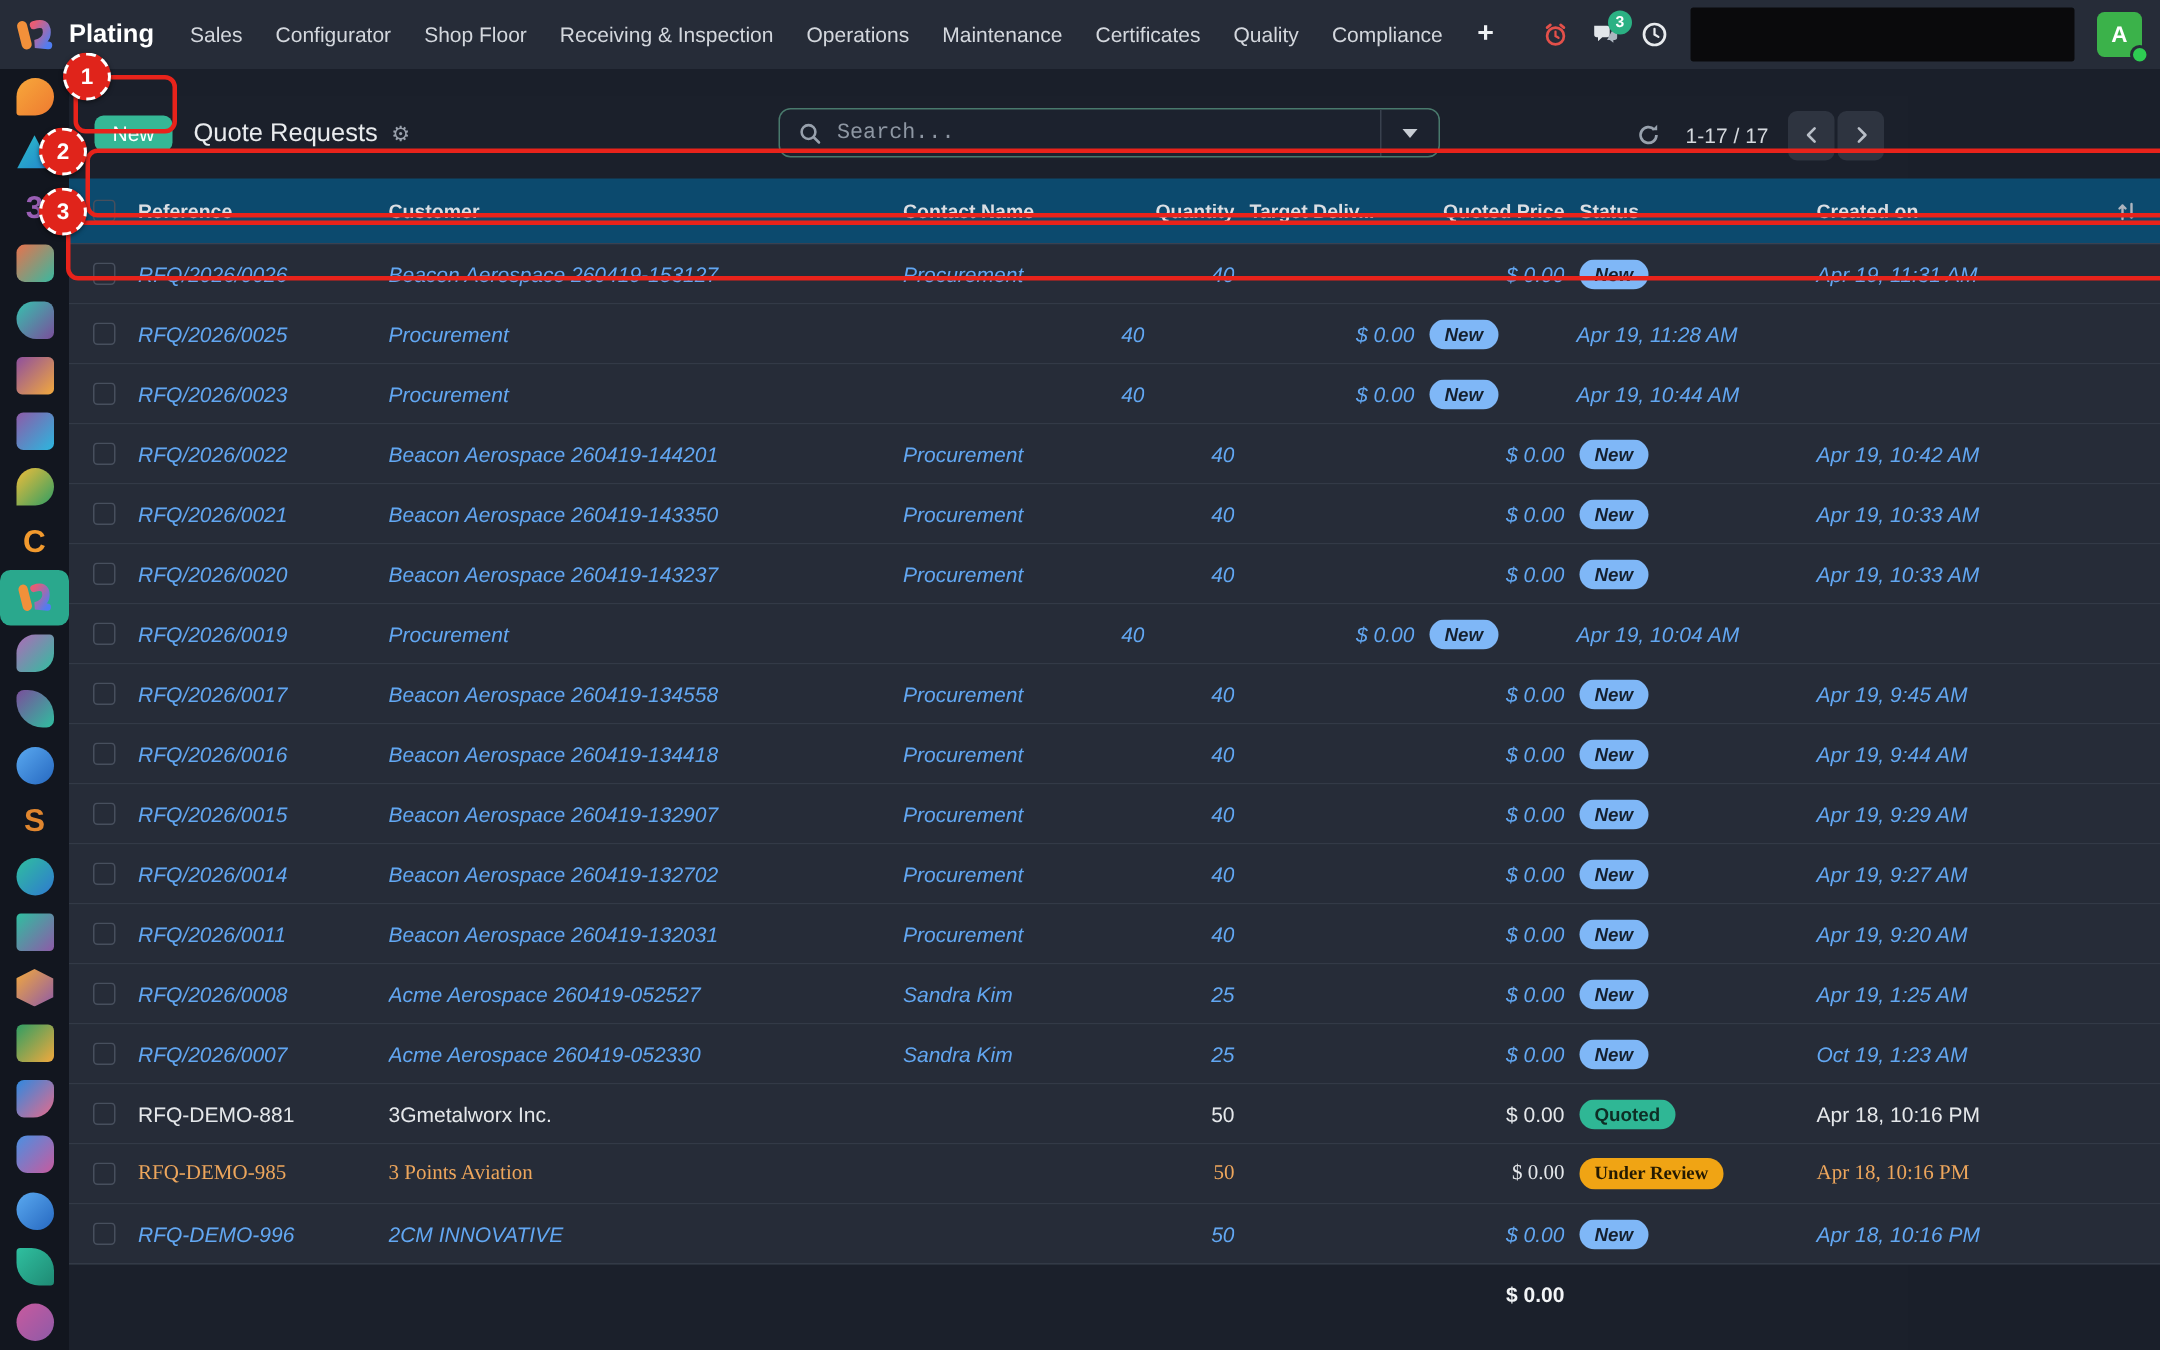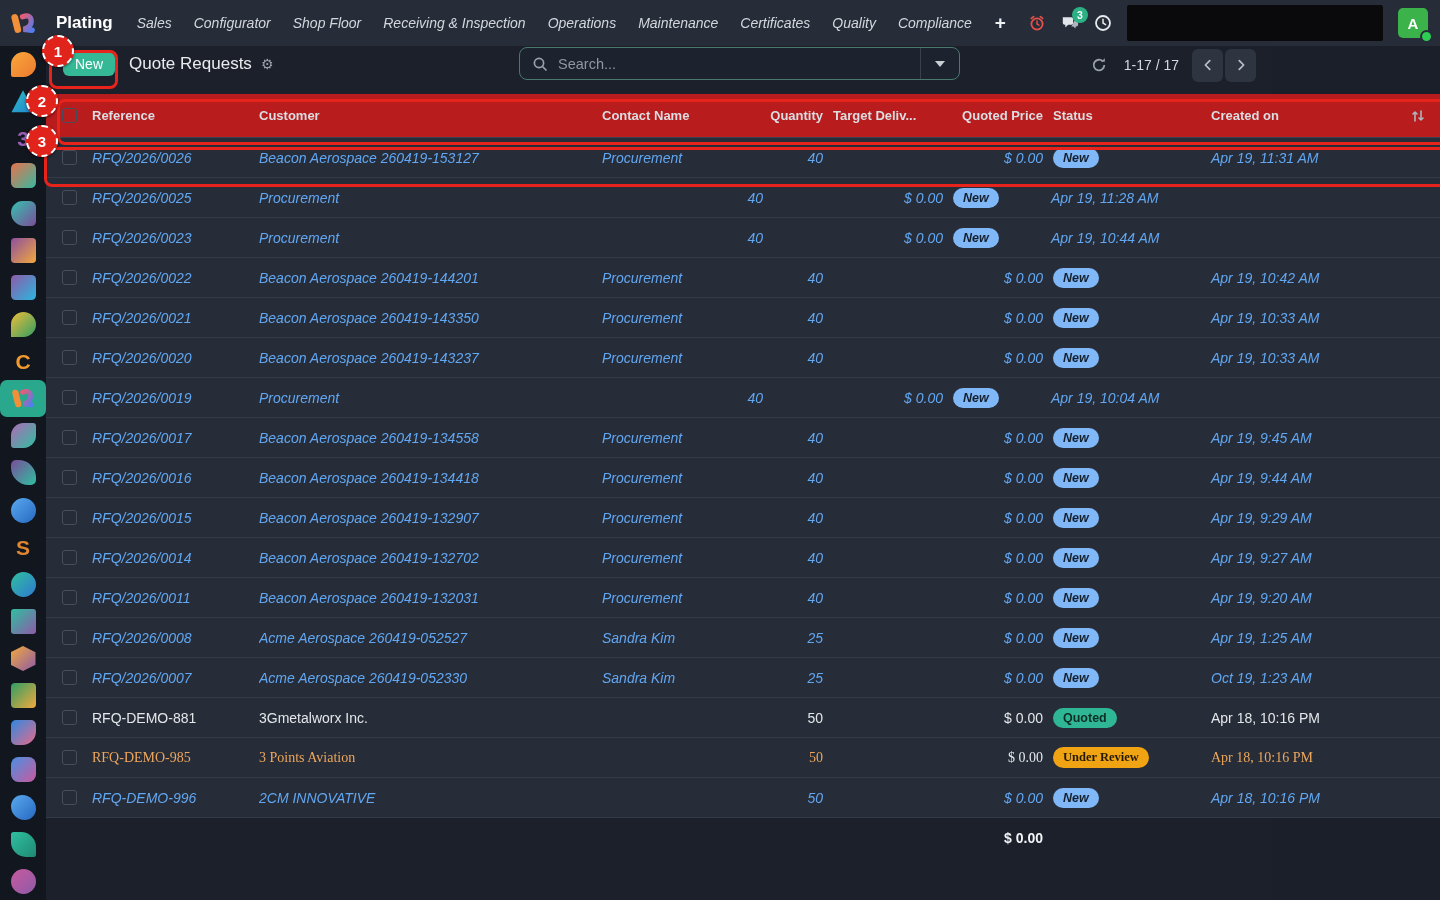--- a/index.html
+++ b/index.html
@@ -3,24 +3,24 @@
 <meta charset="utf-8">
 <style>
   * { box-sizing: border-box; }
   html,body { width:1440px; height:900px; margin:0; overflow:hidden;
     background:#1a1f2a; font-family:"Liberation Sans", sans-serif; }
   body { position:relative; }
 
   
   .topbar { position:absolute; left:0; top:0; width:1440px; height:46px;
     background:#262c38; display:flex; align-items:center; padding-left:10px; z-index:5; }
-  .brand { display:flex; align-items:center; gap:19px; margin-right:13px; cursor:pointer;justify-content:center; }
+  .brand { display:flex; align-items:center; gap:9px; margin-right:13px; cursor:pointer;justify-content:center; }
   .brand-logo { width:27px; height:27px; display:flex; }
   .brand-name { color:#ffffff; font-size:17px; font-weight:700; }
-  .nav { display:flex; align-items:center; height:46px;font-style:italic; }
+  .nav { display:flex; align-items:center; height:46px; }
   .nav-item { padding:0 11px; line-height:46px; font-size:14px; color:#d3d7dd; cursor:pointer; white-space:nowrap; }
   .nav-plus { color:#eef1f4; font-size:19px; font-weight:600; padding:0 12px; cursor:pointer; }
   .systray { margin-left:auto; display:flex; align-items:center; gap:15px; padding-right:8px; }
   .tray-icon { width:18px; height:18px; display:flex; cursor:pointer; }
   .chat-wrap { position:relative; }
   .chat-badge { position:absolute; top:-7px; right:-9px; min-width:16px; height:16px;
     background:#2bb183; color:#fff; font-size:10.5px; font-weight:700; border-radius:8px;
     display:flex; align-items:center; justify-content:center; padding:0 4px; }
   .blackout { width:256px; height:36px; background:#0a0a0c; border-radius:2px; }
   .avatar { position:relative; width:30px; height:30px; background:#3bb24a; border-radius:5px;
@@ -32,51 +32,51 @@
   
   .sidebar { position:absolute; left:0; top:46px; width:46px; bottom:0; background:#12161f;
     display:flex; flex-direction:column; align-items:center; overflow:hidden; z-index:4; }
   .side-item { width:46px; height:38px; display:flex; align-items:center; justify-content:center; cursor:pointer; }
   .side-item.active { background:#2aa88d; border-radius:7px; }
   .app-shape { width:25px; height:25px; }
   .app-letter { font-size:21px; font-weight:700; line-height:1; }
   .side-item svg { width:25px; height:25px; }
 
   
-  .main { position:absolute; left:46px; top:39px; width:1226px; bottom:0; background:#1b202b; }
+  .main { position:absolute; left:46px; top:64px; width:1226px; bottom:0; background:#1b202b; }
 
   
   .control { position:relative; height:54px; }
   .left-cluster { position:absolute; left:17px; top:13px; display:flex; align-items:center; }
   .btn-new { background:#35b896; color:#fff; border:none; border-radius:6px; padding:4px 12px;
     font-size:14px; font-weight:500; font-family:inherit; cursor:pointer; height:24px; line-height:16px; }
   .title { color:#e9ebee; font-size:17px; font-weight:500; margin-left:14px; }
   .gear { color:#9aa1ad; font-size:14px; margin-left:9px; cursor:pointer; }
   .search { position:absolute; left:473px; top:8px; width:441px; height:33px;
-    border:1px solid #49796c; border-radius:8px; background:#1c222e; display:flex; align-items:center; }
+    border:1px solid #49796c; border-radius:8px; background:#1c222e; display:flex; align-items:center;font-family:Liberation Mono, monospace; }
   .s-icon { width:16px; height:16px; margin:0 8px 0 12px; display:flex; }
   .search input { flex:1; background:transparent; border:none; outline:none; color:#dfe3e8;
     font-size:14.5px; font-family:inherit; }
   .search input::placeholder { color:#8e97a3; }
   .s-toggle { width:39px; align-self:stretch; border-left:1px solid #39414e; display:flex;
     align-items:center; justify-content:center; cursor:pointer; }
   .caret { width:0; height:0; border-left:5px solid transparent; border-right:5px solid transparent;
     border-top:6px solid #c8cdd4; }
   .pager { position:absolute; right:16px; top:9px; height:34px; display:flex; align-items:center; }
   .refresh { width:16px; height:16px; display:flex; cursor:pointer; margin-right:17px; }
   .range { color:#d5d9de; font-size:14px; margin-right:13px; cursor:pointer; }
   .pg { width:31px; height:33px; background:#2e3440; border:none; border-radius:6px;
     display:flex; align-items:center; justify-content:center; cursor:pointer; }
   .pg + .pg { margin-left:2px; }
 
   
   .table { position:absolute; left:0; top:55px; width:1394px; }
   .grid-row { display:grid; grid-template-columns:46px 167px 343px 161px 60px 120px 100px 160px 190px 1fr;
     align-items:center; }
-  .thead { height:44px; background:#b91c1c; border-bottom:1px solid #3a4150;
+  .thead { height:44px; background:#0c4a6e; border-bottom:1px solid #3a4150;
     color:#dbdee3; font-size:13px; font-weight:700; }
   .trow { height:40px; background:#262c38; border-bottom:1px solid #333a47; font-size:14px; cursor:pointer; }
   .tfoot { height:40px; font-size:14px; }
   .cell { overflow:hidden; white-space:nowrap; text-overflow:ellipsis; }
   .c-check { display:flex; justify-content:center; }
   .c-qty { text-align:right; }
   .c-target { padding-left:10px; }
   .c-price { text-align:right; }
   .c-status { padding-left:10px; }
   .c-created { padding-left:8px; }

